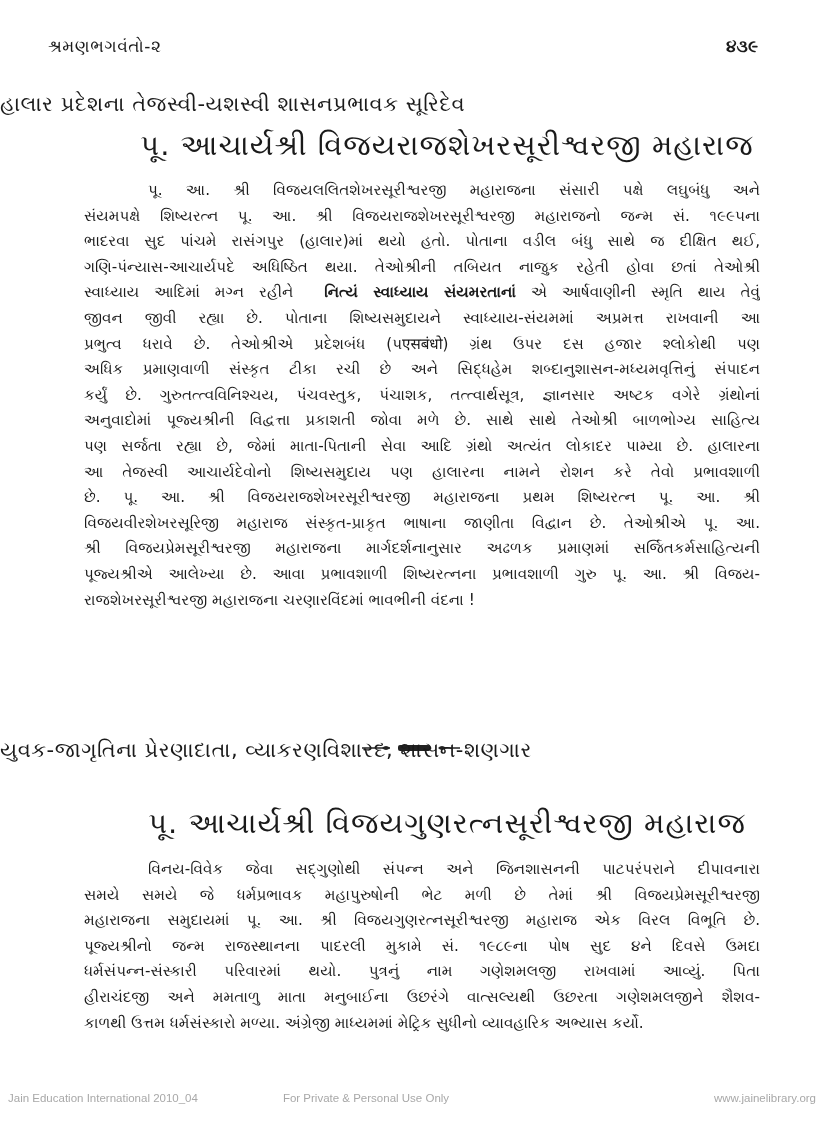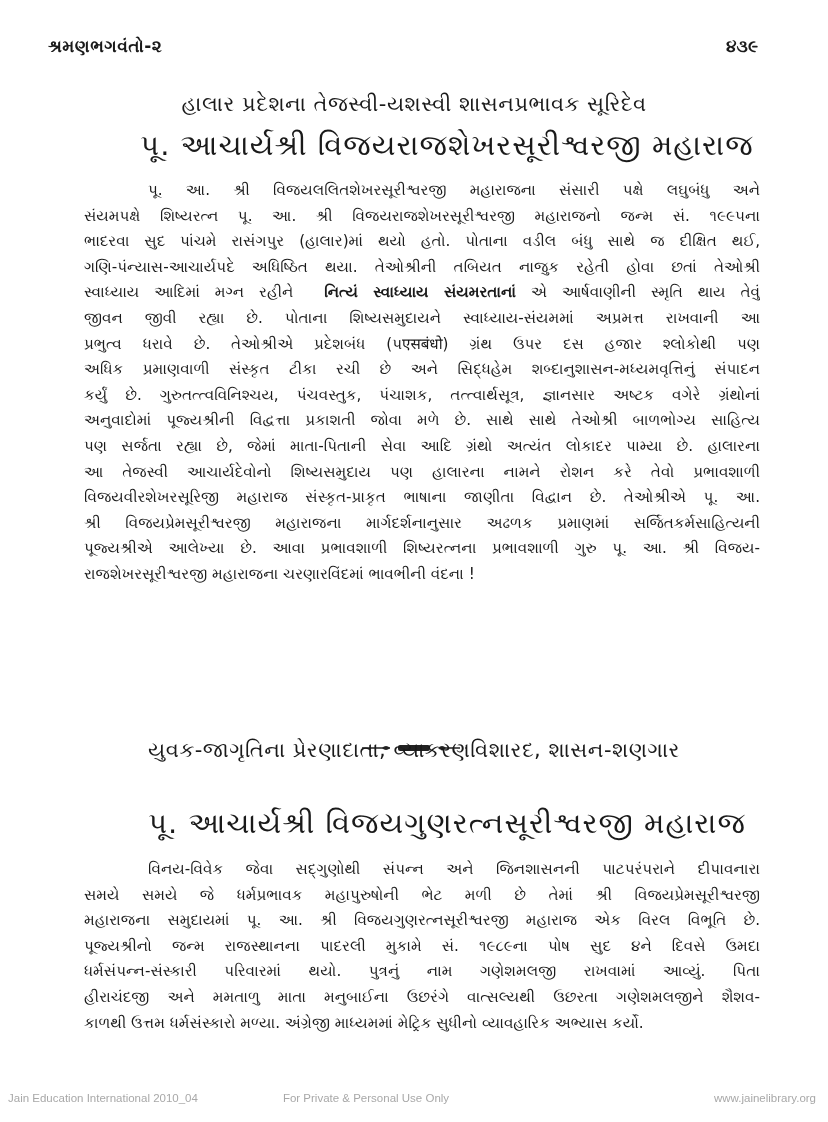--- a/index.html
+++ b/index.html
@@ -1,27 +1,27 @@
 <!DOCTYPE html>
 <html><head>
   <meta charset="utf-8">
   <style>
     html, body { margin: 0; padding: 0; background: #ffffff; }
     body {
       width: 828px; height: 1122px; position: relative; overflow: hidden;
       font-family: "DejaVu Sans", sans-serif; color: #1a1a1a;
     }
     .running-head {
-      position: absolute; top: 36px; left: 48px; font-size: 17px; font-weight: bold; letter-spacing: 0.5px;
+      position: absolute; top: 36px; left: 48px; font-size: 17px; font-weight: normal; letter-spacing: 0.5px;
     }
     .page-number {
       position: absolute; top: 36px; right: 70px; font-size: 17px; font-weight: bold;
     }
     .subtitle {
-      position: absolute; left: 0; width: 828px; text-align: center; font-size: 21px; letter-spacing: 0.5px;
+      position: absolute; left: 0; width: 828px; font-size: 21px; letter-spacing: 0.5px;
     }
     .title {
       position: absolute; left: 0; width: 828px; text-align: center; font-size: 29px; letter-spacing: 1px; padding-left: 33px;
     }
     .para {
       position: absolute; left: 84px; width: 676px; font-size: 15.2px; line-height: 25.6px;
     }
     .line {
       display: block; text-align: justify; text-align-last: justify; white-space: nowrap; overflow: hidden;
     }
@@ -53,20 +53,21 @@
     <span class="line">ભાદરવા સુદ પાંચમે રાસંગપુર (હાલાર)માં થયો હતો. પોતાના વડીલ બંધુ સાથે જ દીક્ષિત થઈ,</span>
     <span class="line">ગણિ-પંન્યાસ-આચાર્યપદે અધિષ્ઠિત થયા. તેઓશ્રીની તબિયત નાજુક રહેતી હોવા છતાં તેઓશ્રી</span>
     <span class="line">સ્વાધ્યાય આદિમાં મગ્ન રહીને <b class="sk">નિત્યં સ્વાધ્યાય સંયમરતાનાં</b> એ આર્ષવાણીની સ્મૃતિ થાય તેવું</span>
     <span class="line">જીવન જીવી રહ્યા છે. પોતાના શિષ્યસમુદાયને સ્વાધ્યાય-સંયમમાં અપ્રમત્ત રાખવાની આ</span>
     <span class="line">પ્રભુત્વ ધરાવે છે. તેઓશ્રીએ પ્રદેશબંધ (પएसबंधो) ગ્રંથ ઉપર દસ હજાર શ્લોકોથી પણ</span>
     <span class="line">અધિક પ્રમાણવાળી સંસ્કૃત ટીકા રચી છે અને સિદ્ધહેમ શબ્દાનુશાસન-મધ્યમવૃત્તિનું સંપાદન</span>
     <span class="line">કર્યું છે. ગુરુતત્ત્વવિનિશ્ચય, પંચવસ્તુક, પંચાશક, તત્ત્વાર્થસૂત્ર, જ્ઞાનસાર અષ્ટક વગેરે ગ્રંથોનાં</span>
     <span class="line">અનુવાદોમાં પૂજ્યશ્રીની વિદ્વત્તા પ્રકાશતી જોવા મળે છે. સાથે સાથે તેઓશ્રી બાળભોગ્ય સાહિત્ય</span>
     <span class="line">પણ સર્જતા રહ્યા છે, જેમાં માતા-પિતાની સેવા આદિ ગ્રંથો અત્યંત લોકાદર પામ્યા છે. હાલારના</span>
     <span class="line">આ તેજસ્વી આચાર્યદેવોનો શિષ્યસમુદાય પણ હાલારના નામને રોશન કરે તેવો પ્રભાવશાળી</span>
+    <span class="line">છે. પૂ. આ. શ્રી વિજયરાજશેખરસૂરીશ્વરજી મહારાજના પ્રથમ શિષ્યરત્ન પૂ. આ. શ્રી</span>
     <span class="line">વિજયવીરશેખરસૂરિજી મહારાજ સંસ્કૃત-પ્રાકૃત ભાષાના જાણીતા વિદ્વાન છે. તેઓશ્રીએ પૂ. આ.</span>
     <span class="line">શ્રી વિજયપ્રેમસૂરીશ્વરજી મહારાજના માર્ગદર્શનાનુસાર અઢળક પ્રમાણમાં સર્જિતકર્મસાહિત્યની</span>
     <span class="line">પૂજ્યશ્રીએ આલેખ્યા છે. આવા પ્રભાવશાળી શિષ્યરત્નના પ્રભાવશાળી ગુરુ પૂ. આ. શ્રી વિજય-</span>
     <span class="line last">રાજશેખરસૂરીશ્વરજી મહારાજના ચરણારવિંદમાં ભાવભીની વંદના !</span>
   </div>
 
 <svg class="ornament" viewBox="0 0 110 12">
   <line x1="2" y1="6" x2="30" y2="6" stroke="#222" stroke-width="1.5"></line>
   <path d="M22 6 q4 -4 8 0 q-4 4 -8 0z" fill="#222"></path>
   <rect x="38" y="3" width="32" height="6" rx="2" fill="#222"></rect>

